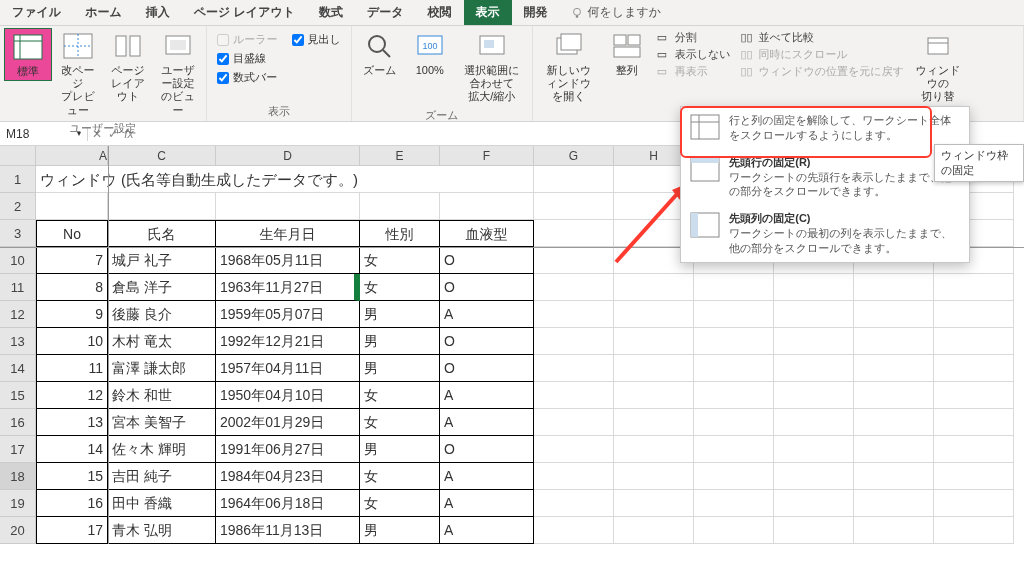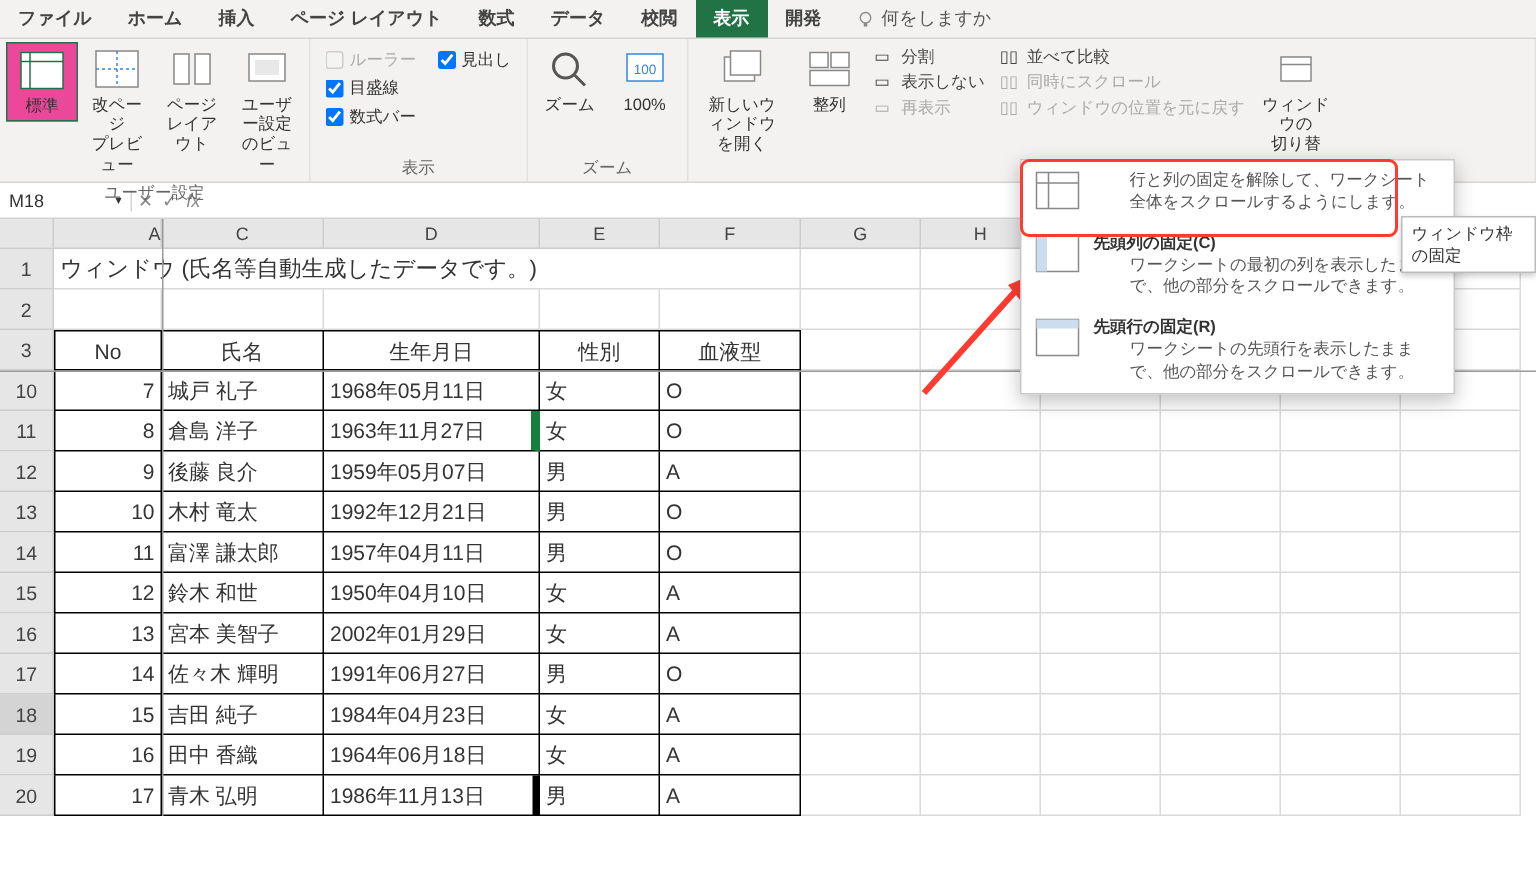--- a/index.html
+++ b/index.html
@@ -30,21 +30,21 @@
 .drop-caret { font-size: 8px; margin-left: 2px; }
 
 .freeze-btn { background: #e1e1e1; }
 
 
 .popup { position: absolute; top: 106px; left: 680px; width: 290px; background: #fff; border: 1px solid #c8c8c8; box-shadow: 0 4px 12px rgba(0,0,0,0.25); z-index: 10; }
 .popup-item { display: flex; padding: 6px 8px; gap: 8px; cursor: pointer; }
 .popup-ico { width: 32px; height: 28px; flex-shrink: 0; }
 .popup-txt { font-size: 11px; line-height: 1.35; }
 .popup-title { font-weight: bold; }
-.popup-desc { color: #555; margin-left: 24px; }
+.popup-desc { color: #555; }
 .redbox { position: absolute; top: 106px; left: 680px; width: 252px; height: 52px; border: 2px solid #ff3b30; border-radius: 6px; z-index: 11; pointer-events: none; }
 .tooltip { position: absolute; top: 144px; left: 934px; background: #fff; border: 1px solid #bbb; padding: 3px 6px; font-size: 11px; z-index: 12; box-shadow: 0 2px 4px rgba(0,0,0,0.2); }
 .arrow { position: absolute; top: 172px; left: 606px; z-index: 9; pointer-events: none; }
 
 
 .fbar-row { display: flex; align-items: center; height: 24px; border-bottom: 1px solid #d4d4d4; }
 .namebox { width: 88px; border-right: 1px solid #d4d4d4; padding: 0 6px; font-size: 12px; display: flex; align-items: center; justify-content: space-between; }
 .fx-btns { display: flex; align-items: center; padding: 0 4px; gap: 6px; color: #888; }
 .fbar { flex: 1; padding: 0 6px; }
 
@@ -182,20 +182,30 @@
       </div>
       <div class="big-btn">
         <span class="ico">
             <svg width="32" height="28" viewBox="0 0 32 28">
               <rect x="4" y="4" width="24" height="18" fill="#fff" stroke="#3787d8"></rect>
               <text x="16" y="17" font-size="9" text-anchor="middle" fill="#3787d8">100</text>
             </svg>
           </span>
         <span>100%</span>
       </div>
+      <div class="big-btn" style="width:72px">
+        <span class="ico">
+            <svg width="32" height="28" viewBox="0 0 32 28">
+              <rect x="4" y="4" width="24" height="18" fill="#fff" stroke="#888"></rect>
+              <rect x="8" y="8" width="10" height="8" fill="#cde"></rect>
+            </svg>
+          </span>
+        <span style="white-space:pre-line">選択範囲に合わせて
+拡大/縮小</span>
+      </div>
     </div>
     <div class="group-label">ズーム</div>
   </div>
 
   <div class="group" style="flex:1">
     <div class="group-body">
       <div class="big-btn" style="width:64px">
         <span class="ico">
             <svg width="32" height="28" viewBox="0 0 32 28">
               <rect x="4" y="6" width="20" height="16" fill="#fff" stroke="#888"></rect>
@@ -265,35 +275,35 @@
         <line x1="2" y1="9" x2="30" y2="9" stroke="#888"></line>
         <line x1="10" y1="2" x2="10" y2="26" stroke="#888"></line>
       </svg>
     <div class="popup-txt">
         <div class="popup-desc">行と列の固定を解除して、ワークシート全体をスクロールするようにします。</div>
       </div>
   </div>
   <div class="popup-item">
     <svg class="popup-ico" viewBox="0 0 32 28">
         <rect x="2" y="2" width="28" height="24" fill="#fff" stroke="#888"></rect>
+        <rect x="2" y="2" width="28" height="6" fill="#cde"></rect>
+      </svg>
+    <div class="popup-txt">
+        <div class="popup-title">先頭行の固定(R)</div>
+        <div class="popup-desc">ワークシートの先頭行を表示したままで、他の部分をスクロールできます。</div>
+      </div>
+  </div>
+  <div class="popup-item">
+    <svg class="popup-ico" viewBox="0 0 32 28">
+        <rect x="2" y="2" width="28" height="24" fill="#fff" stroke="#888"></rect>
         <rect x="2" y="2" width="7" height="24" fill="#cde"></rect>
       </svg>
     <div class="popup-txt">
         <div class="popup-title">先頭列の固定(C)</div>
         <div class="popup-desc">ワークシートの最初の列を表示したままで、他の部分をスクロールできます。</div>
-      </div>
-  </div>
-  <div class="popup-item">
-    <svg class="popup-ico" viewBox="0 0 32 28">
-        <rect x="2" y="2" width="28" height="24" fill="#fff" stroke="#888"></rect>
-        <rect x="2" y="2" width="28" height="6" fill="#cde"></rect>
-      </svg>
-    <div class="popup-txt">
-        <div class="popup-title">先頭行の固定(R)</div>
-        <div class="popup-desc">ワークシートの先頭行を表示したままで、他の部分をスクロールできます。</div>
       </div>
   </div>
 </div>
 <div class="redbox"></div>
 <div class="tooltip">ウィンドウ枠の固定</div>
 <svg class="arrow" width="100" height="100" viewBox="0 0 100 100">
     <line x1="10" y1="90" x2="80" y2="12" stroke="#ff3b30" stroke-width="4"></line>
     <polygon points="80,12 66,18 74,28" fill="#ff3b30"></polygon>
   </svg>
 
@@ -501,21 +511,21 @@
         <div class="cell cH"></div>
         <div class="cell cI"></div>
         <div class="cell cJ"></div>
         <div class="cell cL"></div>
         <div class="cell cM"></div>
       </div>
       <div class="row">
         <div class="rowhdr">20</div>
         <div class="cell cA" style="border-left:1px solid #000;border-right:1px solid #000;border-bottom:1px solid #000">17</div>
         <div class="cell cC" style="border-right:1px solid #000;border-bottom:1px solid #000">青木 弘明</div>
-        <div class="cell cD" style="border-right:5px solid #000000;border-bottom:1px solid #000">1986年11月13日</div>
+        <div class="cell cD" style="border-right:1px solid #000000;border-bottom:1px solid #000">1986年11月13日</div>
         <div class="cell cE" style="border-right:1px solid #000;border-bottom:1px solid #000">男</div>
         <div class="cell cF" style="border-right:1px solid #000;border-bottom:1px solid #000">A</div>
         <div class="cell cG"></div>
         <div class="cell cH"></div>
         <div class="cell cI"></div>
         <div class="cell cJ"></div>
         <div class="cell cL"></div>
         <div class="cell cM"></div>
       </div>
     </div>

